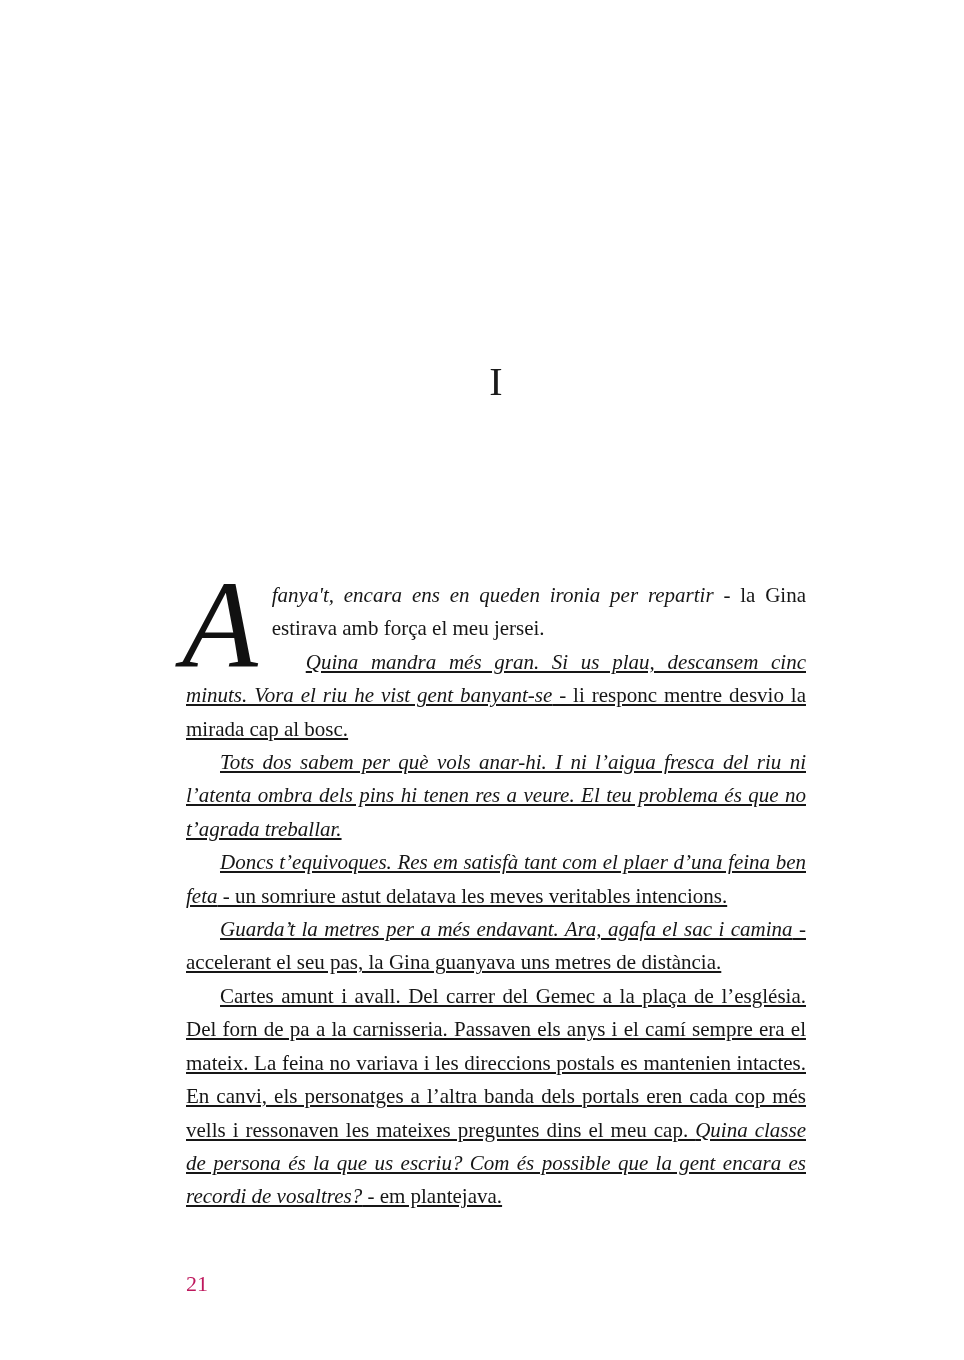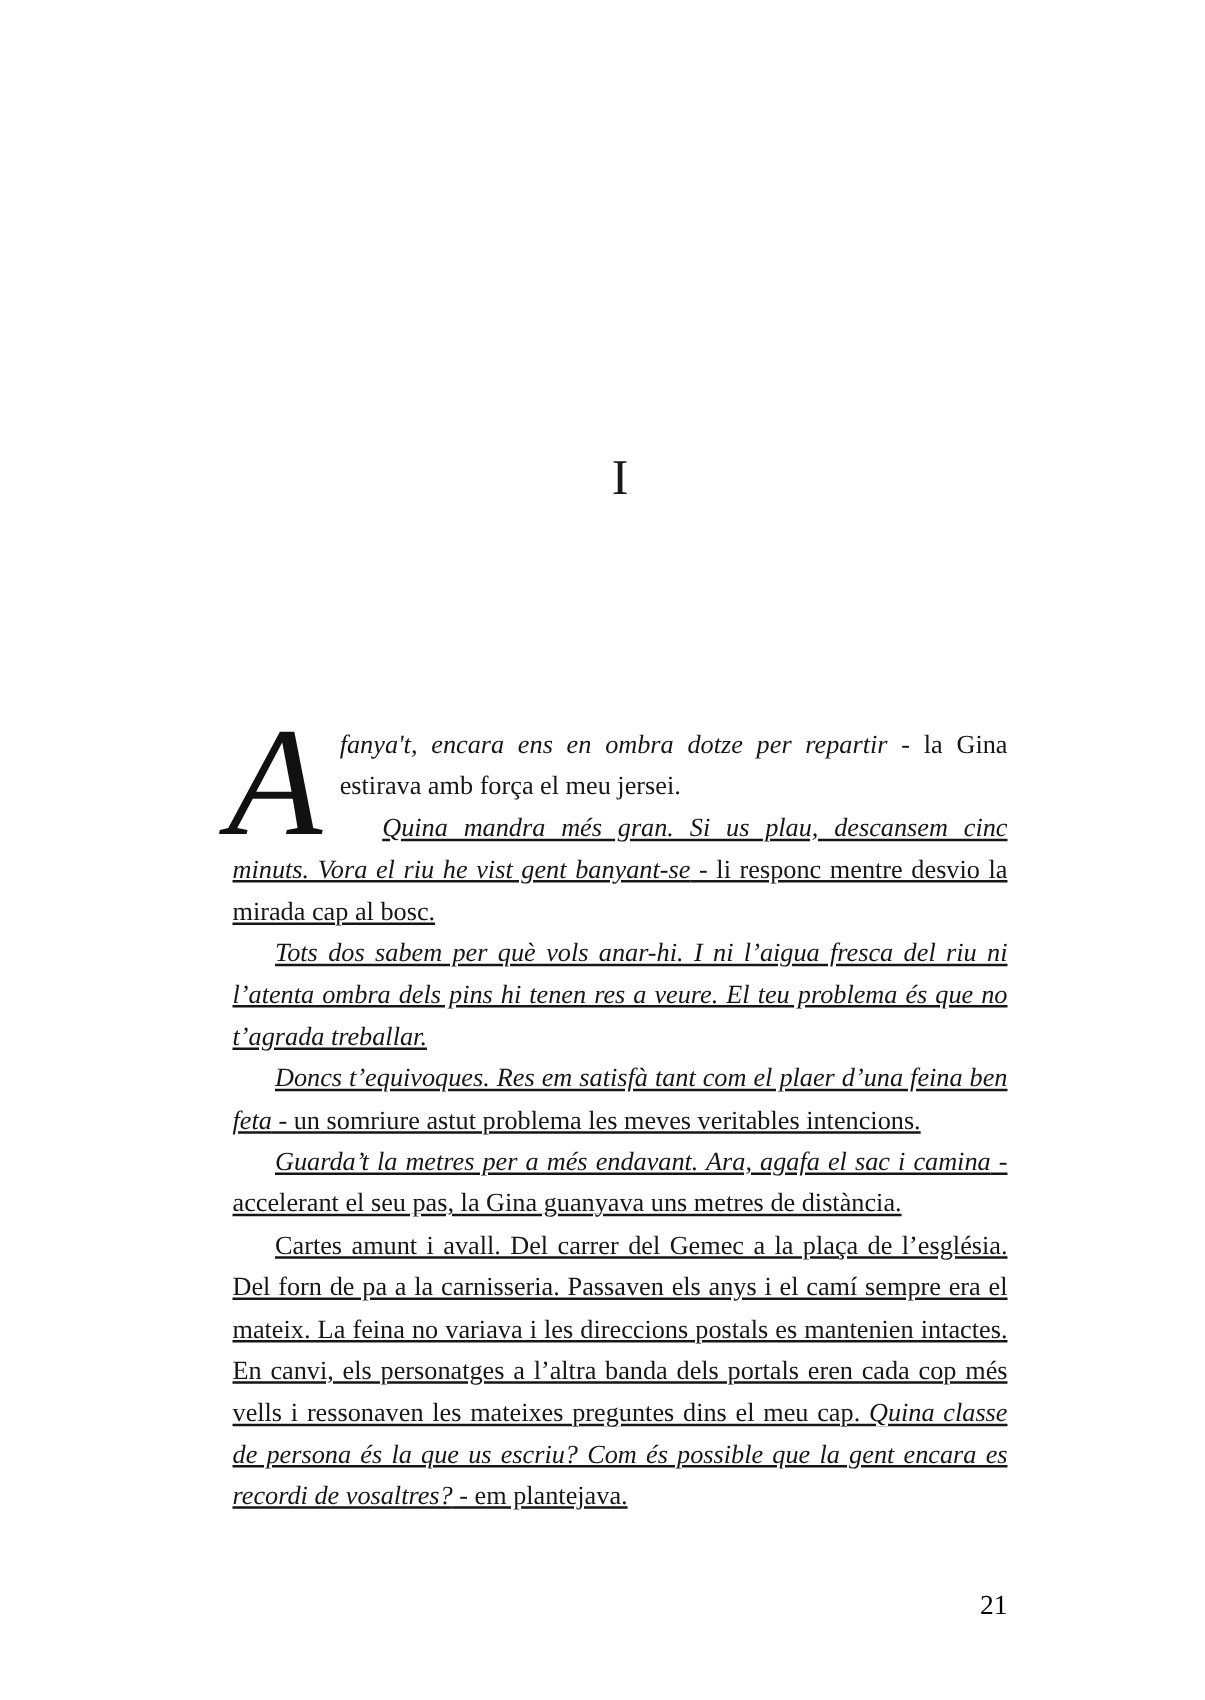--- a/index.html
+++ b/index.html
@@ -54,34 +54,34 @@
     margin: 3px 14px 0 -4px;
     color: #111111;
   }
   .it { font-style: italic; }
   .rg { font-style: normal; }
   .page-number {
     position: absolute;
     top: 1271px;
     left: 186px;
     width: 620px;
-    text-align: right;
+    text-align: left;
     font-size: 22px;
-    color: #000000;
+    color: #be185d;
   }
 </style>
 </head>
 <body>
 
 <div class="page">
   <div class="chapter-heading">I</div>
 
   <div class="body-text">
-      <p class=""><span class="dropcap">A</span><span class="it">fanya't, encara ens en ombra dotze per repartir</span><span class="rg"> - la Gina estirava amb força el meu jersei.</span></p>
+      <p class=""><span class="dropcap">A</span><span class="it">fanya't, encara ens en queden ironia per repartir</span><span class="rg"> - la Gina estirava amb força el meu jersei.</span></p>
       <p class="indent"><span class="it">Quina mandra més gran. Si us plau, descansem cinc minuts. Vora el riu he vist gent banyant-se</span><span class="rg"> - li responc mentre desvio la mirada cap al bosc.</span></p>
       <p class="indent"><span class="it">Tots dos sabem per què vols anar-hi. I ni l’aigua fresca del riu ni l’atenta ombra dels pins hi tenen res a veure. El teu problema és que no t’agrada treballar.</span></p>
-      <p class="indent"><span class="it">Doncs t’equivoques. Res em satisfà tant com el plaer d’una feina ben feta</span><span class="rg"> - un somriure astut problema les meves veritables intencions.</span></p>
+      <p class="indent"><span class="it">Doncs t’equivoques. Res em satisfà tant com el plaer d’una feina ben feta</span><span class="rg"> - un somriure astut delatava les meves veritables intencions.</span></p>
       <p class="indent"><span class="it">Guarda’t la metres per a més endavant. Ara, agafa el sac i camina</span><span class="rg"> - accelerant el seu pas, la Gina guanyava uns metres de distància.</span></p>
       <p class="indent"><span class="rg">Cartes amunt i avall. Del carrer del Gemec a la plaça de l’església. Del forn de pa a la carnisseria. Passaven els anys i el camí sempre era el mateix. La feina no variava i les direccions postals es mantenien intactes. En canvi, els personatges a l’altra banda dels portals eren cada cop més vells i ressonaven les mateixes preguntes dins el meu cap. </span><span class="it">Quina classe de persona és la que us escriu? Com és possible que la gent encara es recordi de vosaltres?</span><span class="rg"> - em plantejava.</span></p>
     </div>
 
   <div class="page-number">21</div>
 </div>
 
 </body></html>

